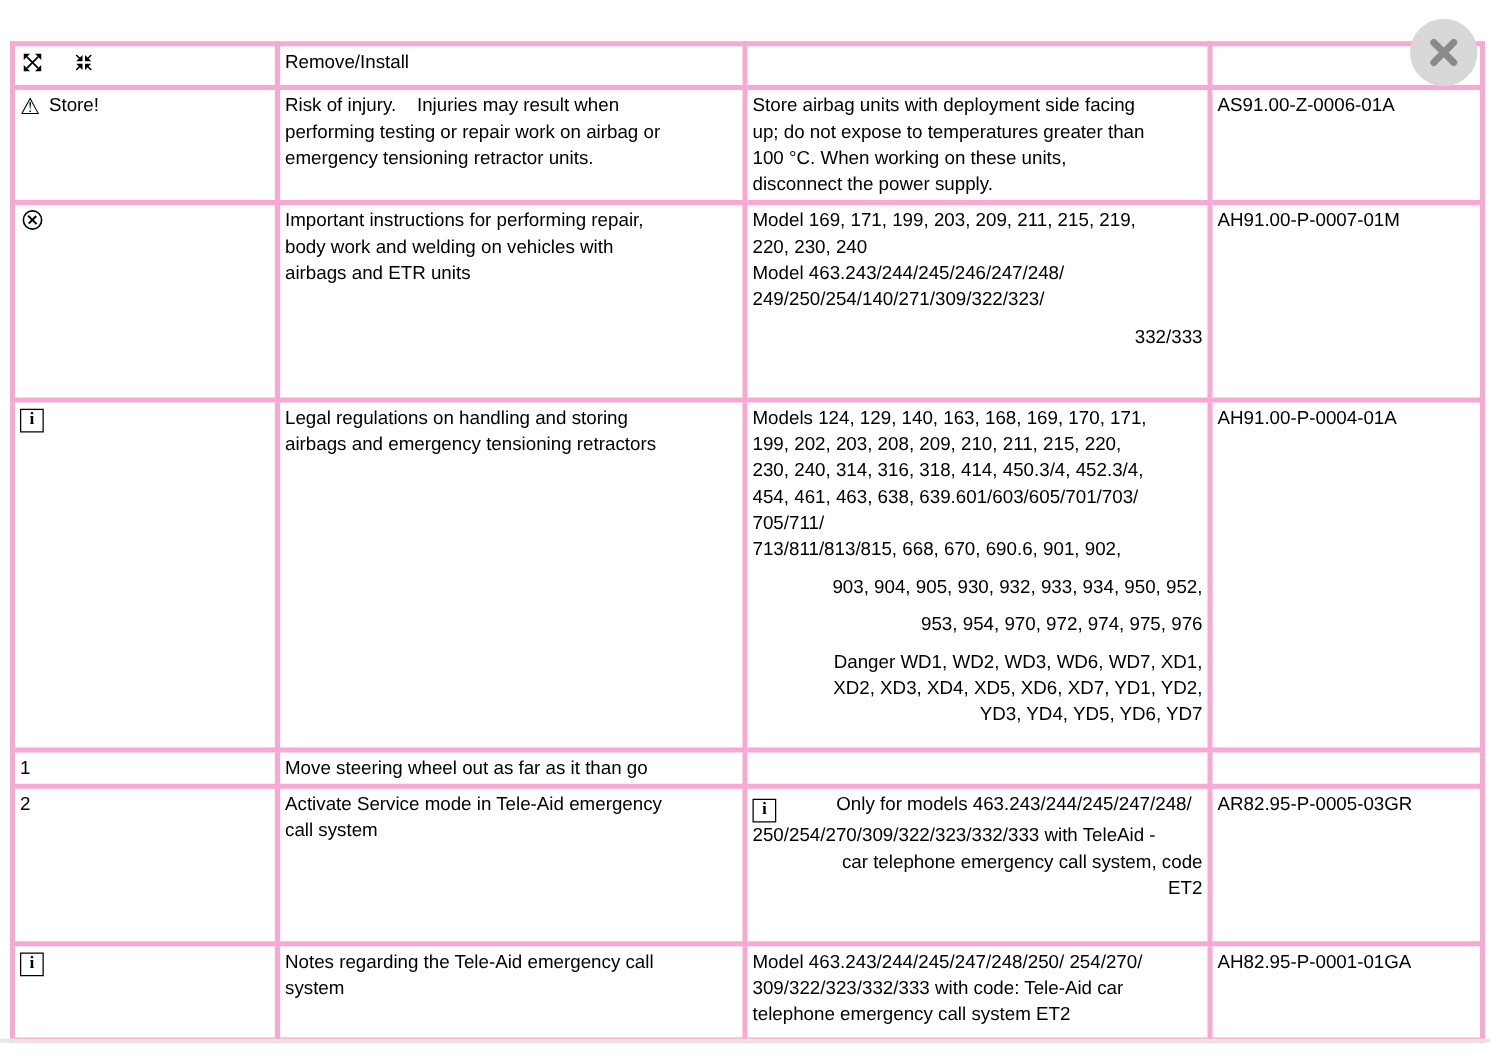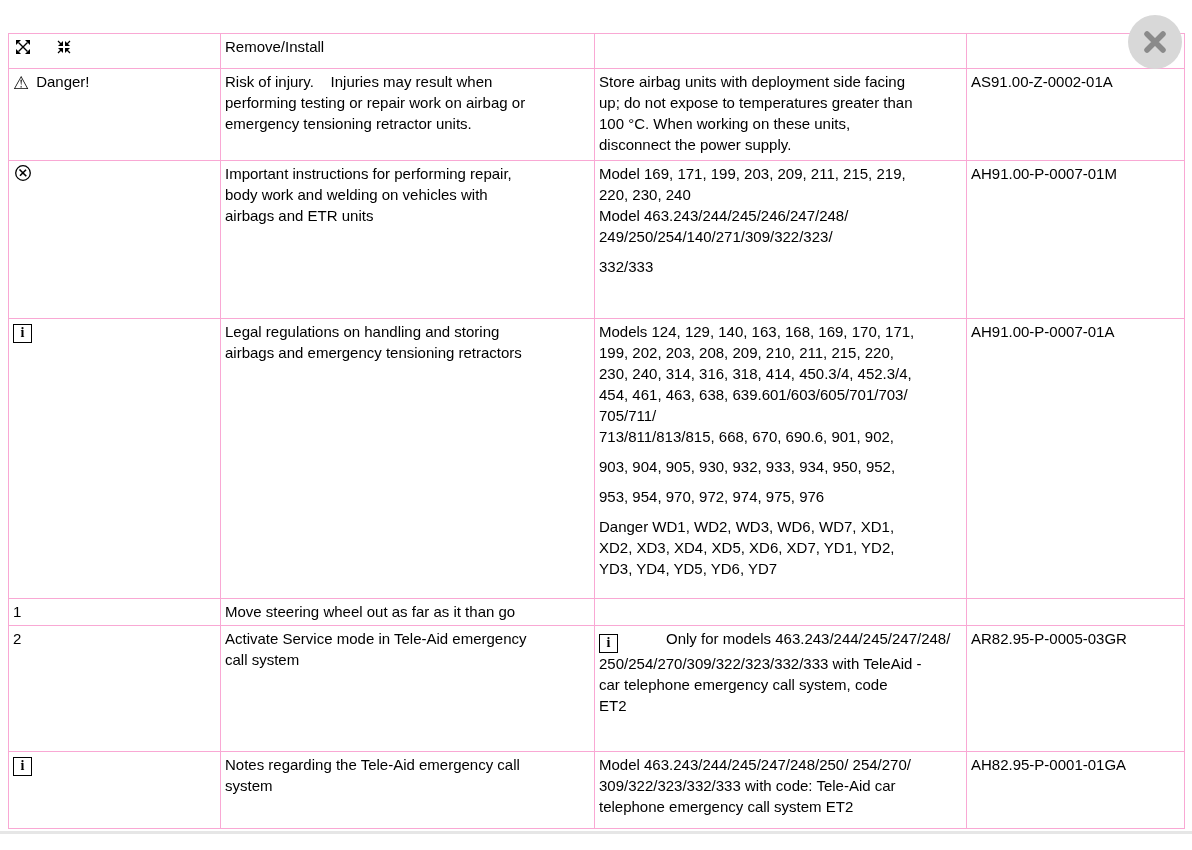--- a/index.html
+++ b/index.html
@@ -6,26 +6,26 @@
   body{
     width:1192px;height:850px;position:relative;overflow:hidden;
     background:#ffffff;color:#000;
     font-family:"Liberation Sans", sans-serif;font-size:15px;
   }
   table.wis{
     position:absolute;left:8px;top:33px;width:1176px;
     border-collapse:collapse;table-layout:fixed;
   }
   .wis td{
-    border:1px solid #f9a8d4;vertical-align:top;
+    border:4px solid #f9a8d4;vertical-align:top;
     padding:2px 4px;line-height:21px;overflow:hidden;
   }
   .pre{white-space:pre-line;margin-left:44px;}
   .para{margin:0;white-space:pre-line;}
-  .para + .para{margin-top:9px;}
+  .para + .para{margin-top:9px;text-align:right;}
   td.teleaid-note .para + .para{margin-top:0;}
   .danger-icon{font-size:18px;margin-right:7px;vertical-align:-2px;}
   .info-box{
     display:inline-block;width:17px;height:17px;border:1px solid #000;
     text-align:center;line-height:15px;background:#fff;
     font-family:"Liberation Serif", serif;font-weight:bold;font-size:14px;
   }
   .info-inline{vertical-align:-3px;margin-right:4px;}
   .hicon{display:inline-block;width:16px;height:16px;margin-top:3px;margin-left:2px;}
   .hicon + .hicon{margin-left:21px;}
@@ -84,32 +84,32 @@
       </td>
       <td>
         <span>Remove/Install</span>
       </td>
       <td></td>
       <td></td>
     </tr>
 
     <tr style="height:92px">
       <td>
-        <span class="danger-icon">⚠</span><span>Danger!</span>
+        <span class="danger-icon">⚠</span><span>Store!</span>
       </td>
       <td class="pre">Risk of injury.&nbsp;&nbsp;&nbsp;&nbsp;Injuries may result when
 performing testing or repair work on airbag or
 emergency tensioning retractor units.</td>
       <td>
         <p class="para">Store airbag units with deployment side facing
 up; do not expose to temperatures greater than
 100 °C. When working on these units,
 disconnect the power supply.</p>
       </td>
-      <td>AS91.00-Z-0002-01A</td>
+      <td>AS91.00-Z-0006-01A</td>
     </tr>
 
     <tr style="height:158px">
       <td>
         <span class="circle-icon">
           <svg viewBox="0 0 18 18" width="18" height="18">
             <circle cx="9" cy="9" r="7.3" fill="none" stroke="#000" stroke-width="1.3"></circle>
             <path d="M5.5 5.5 L12.3 12.3 M12 5.8 L6 11.8" stroke="#000" stroke-width="1.6" fill="none"></path>
           </svg>
         </span>
@@ -139,21 +139,21 @@
 230, 240, 314, 316, 318, 414, 450.3/4, 452.3/4,
 454, 461, 463, 638, 639.601/603/605/701/703/
 705/711/
 713/811/813/815, 668, 670, 690.6, 901, 902,</p>
         <p class="para">903, 904, 905, 930, 932, 933, 934, 950, 952,</p>
         <p class="para">953, 954, 970, 972, 974, 975, 976</p>
         <p class="para">Danger WD1, WD2, WD3, WD6, WD7, XD1,
 XD2, XD3, XD4, XD5, XD6, XD7, YD1, YD2,
 YD3, YD4, YD5, YD6, YD7</p>
       </td>
-      <td>AH91.00-P-0007-01A</td>
+      <td>AH91.00-P-0004-01A</td>
     </tr>
 
     <tr style="height:27px">
       <td>1</td>
       <td class="pre">Move steering wheel out as far as it than go</td>
       <td></td>
       <td></td>
     </tr>
 
     <tr style="height:126px">

